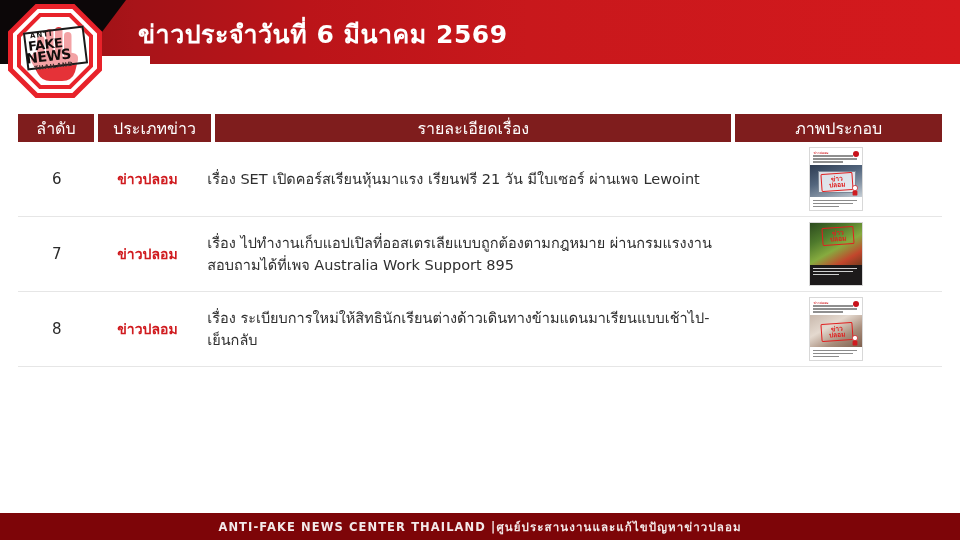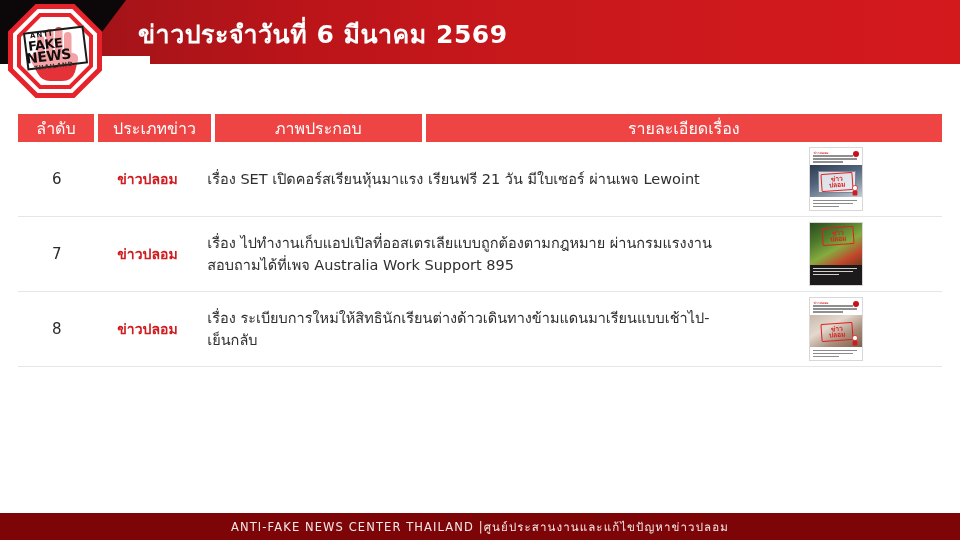--- a/index.html
+++ b/index.html
@@ -101,21 +101,21 @@
   .stamp-thai {
     position: absolute; left: 26px; top: 58px;
     font-size: 6px; font-weight: bold; color: #3a2a28;
     transform: rotate(-7deg); letter-spacing: .6px;
   }
 
   
   #table { position: absolute; left: 18px; top: 114px; width: 924px; }
   .thead { display: flex; gap: 4px; height: 28px; }
   .th {
-    background: #ef4444;
+    background: #7f1d1d;
     color: #ffffff;
     font-size: 16px;
     display: flex; align-items: center; justify-content: center;
     white-space: nowrap;
   }
   .th-no    { width: 78px; }
   .th-type  { width: 116px; }
   .th-detail{ width: 530px; }
   .th-img   { width: 212px; }
 
@@ -205,20 +205,21 @@
   
   #footer {
     position: absolute; left: 0; top: 513px;
     width: 960px; height: 27px;
     background: #7d0508;
     display: flex; align-items: center; justify-content: center;
   }
   .foot-text {
     color: #f3e9e9; font-size: 11.5px; letter-spacing: 1.1px;
     white-space: nowrap;
+    font-weight: bold;
   }
 </style>
 </head>
 <body>
 
 <div id="page">
 
   <div id="header">
     <div class="hdr-red"></div>
     <div class="hdr-black"></div>
@@ -245,22 +246,22 @@
       <div class="stamp-news">NEWS</div>
       <div class="stamp-thai">THAILAND</div>
     </div>
   </div>
 
   <div id="table">
 
     <div class="thead">
       <div class="th th-no">ลำดับ</div>
       <div class="th th-type">ประเภทข่าว</div>
+      <div class="th th-detail">รายละเอียดเรื่อง</div>
       <div class="th th-img">ภาพประกอบ</div>
-      <div class="th th-detail">รายละเอียดเรื่อง</div>
     </div>
 
     <div class="row">
       <div class="c-no">6</div>
       <div class="c-type">ข่าวปลอม</div>
       <div class="c-detail">เรื่อง SET เปิดคอร์สเรียนหุ้นมาแรง เรียนฟรี 21 วัน มีใบเซอร์ ผ่านเพจ Lewoint</div>
       <div class="c-img">
         <div class="thumb">
           <div class="tb-head">
             <div class="tb-brand">ข่าวปลอม</div>

